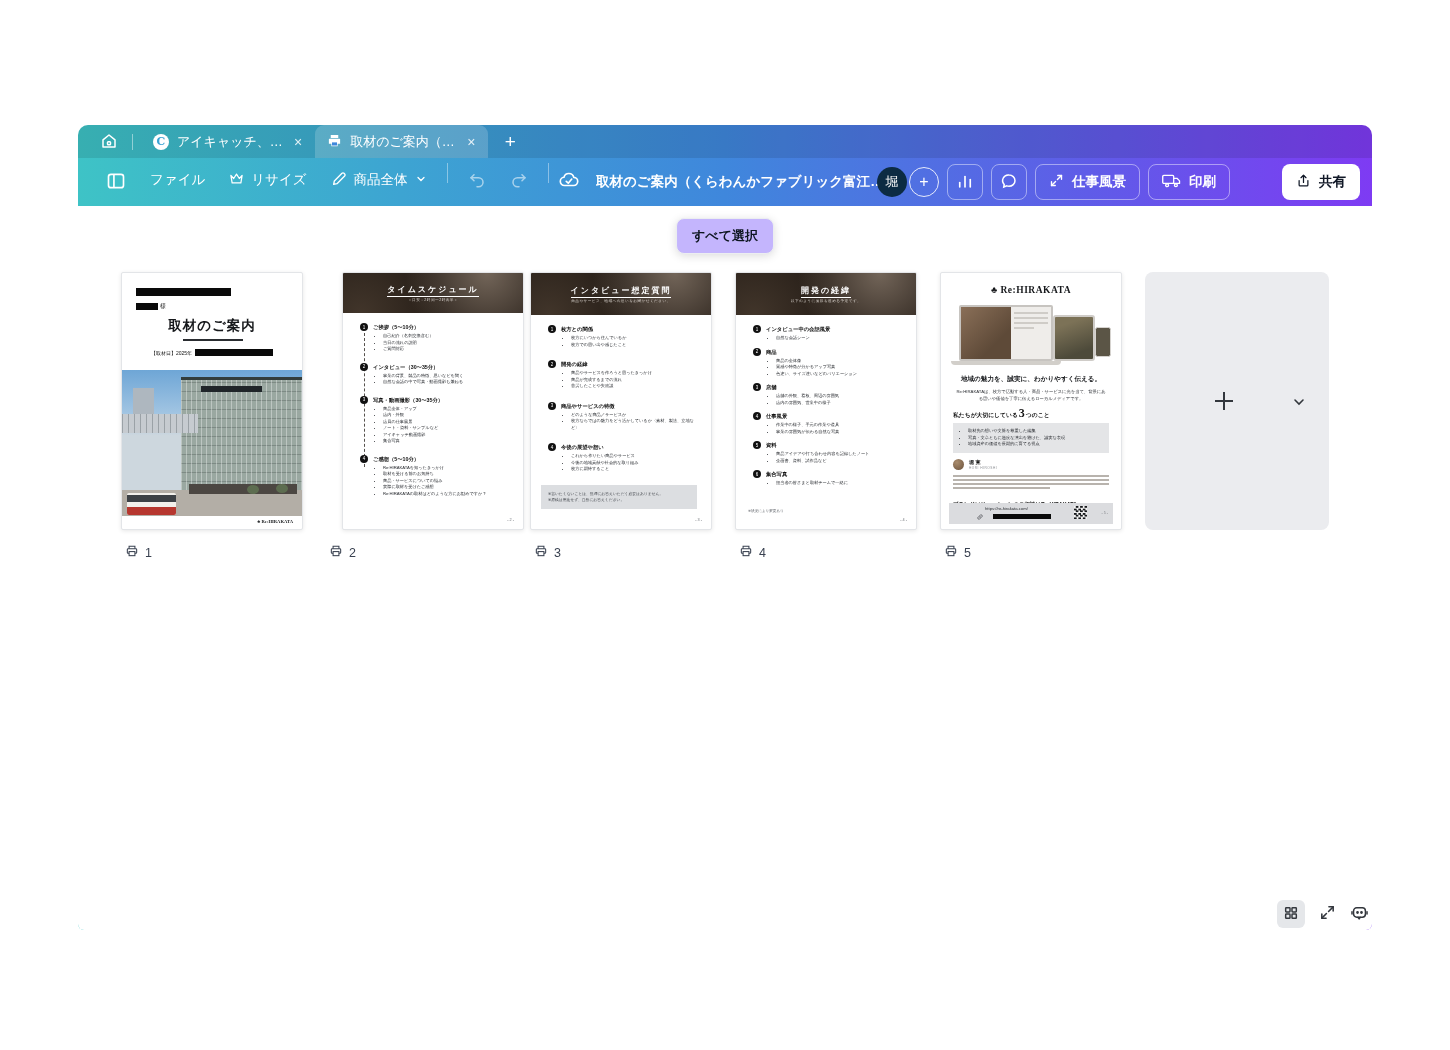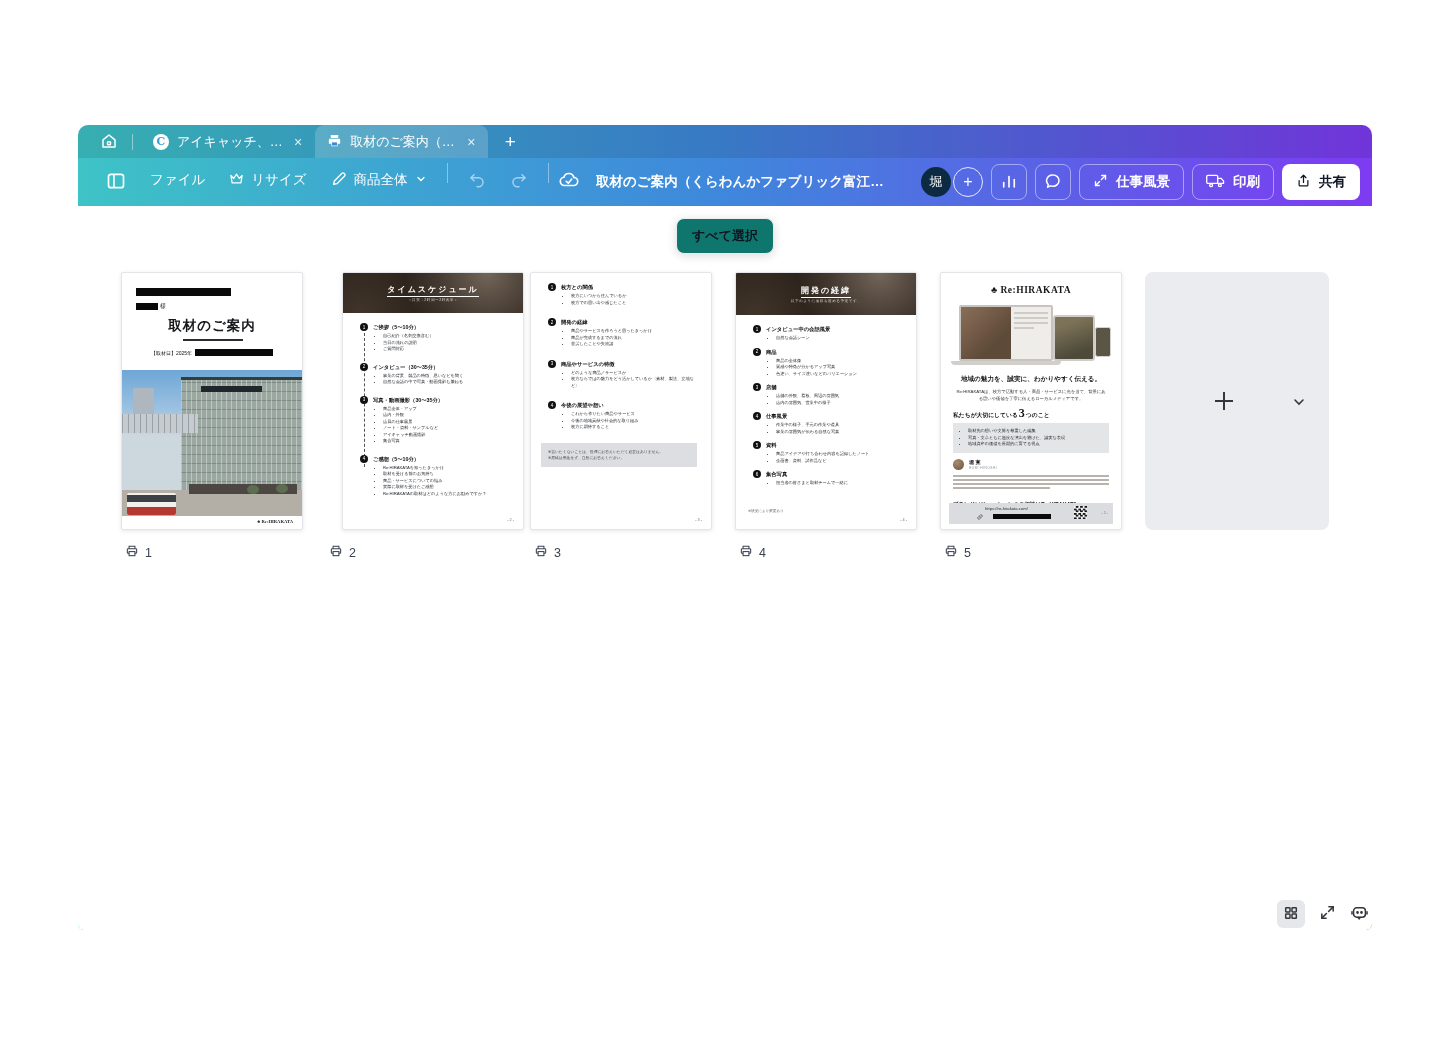--- a/index.html
+++ b/index.html
@@ -45,26 +45,26 @@
   .addmember { width:30px; height:30px; border-radius:50%; border:1.5px solid rgba(255,255,255,0.85);
                background:transparent; color:#fff; font-size:16px; cursor:pointer; margin-left:-6px;
                display:flex; align-items:center; justify-content:center; }
   .iconbtn { width:36px; height:36px; border-radius:8px; border:1px solid rgba(255,255,255,0.45);
              background:transparent; display:flex; align-items:center; justify-content:center; cursor:pointer; }
   .pillbtn { height:36px; display:flex; align-items:center; gap:8px; padding:0 13px; border-radius:8px;
              border:1px solid rgba(255,255,255,0.45); background:transparent; color:#fff; font-size:13.5px;
              font-weight:600; cursor:pointer; font-family:inherit; white-space:nowrap;}
   .sharebtn { height:36px; display:flex; align-items:center; gap:8px; padding:16px 14px; border-radius:8px;
               border:none; background:#ffffff; color:#111827; font-size:13.5px; font-weight:700;
-              cursor:pointer; font-family:inherit; white-space:nowrap;}
+              cursor:pointer; font-family:inherit; white-space:nowrap;margin-left:44px;}
 
   
   .canvas { position:relative; height:724px; background:#ffffff; }
   .select-all { position:absolute; left:647px; top:12px; transform:translateX(-50%);
-                background:#0f766e; color:#0d1520; font-size:13px; font-weight:600; padding:8px 15px;
+                background:#c4b5fd; color:#0d1520; font-size:13px; font-weight:600; padding:8px 15px;
                 border-radius:8px; border:1px solid #eceef1; box-shadow:0 2px 10px rgba(0,0,0,0.14);
                 cursor:pointer; white-space:nowrap; font-family:inherit;}
 
   .card { position:absolute; top:66px; width:182px; height:258px; background:#fff; border-radius:2px;
           border:1px solid #e3e5e8; box-shadow:0 1px 4px rgba(0,0,0,0.10); overflow:hidden; cursor:pointer; }
   .card1{left:43px;} .card2{left:264px;} .card3{left:452px;} .card4{left:657px;} .card5{left:862px;}
   .placeholder { position:absolute; left:1067px; top:66px; width:184px; height:258px; background:#ebecef;
                  border-radius:8px; cursor:pointer; }
   .placeholder .plus { position:absolute; left:70px; top:120px; width:18px; height:18px; }
   .placeholder .plus:before, .placeholder .plus:after { content:''; position:absolute; background:#33373d; }
@@ -417,20 +417,24 @@
                 <li>商品・サービスについての悩み</li>
                 <li>実際に取材を受けたご感想</li>
                 <li>Re:HIRAKATAの取材はどのような方にお勧めですか？</li>
               </ul>
             </div>
           </div>
         <div class="pageno">- 2 -</div>
       </div>
 
       <div class="card card3">
+        <div class="doc-header">
+          <div class="dh-title"><span>インタビュー想定質問</span></div>
+          <div class="dh-sub">商品やサービス、地域への思いをお聞かせください。</div>
+        </div>
         <div class="doc-body roomy">
             <div class="sec">
               <span class="sec-num">1</span>
               <span class="sec-title">枚方との関係</span>
               <ul>
                 <li>枚方にいつから住んでいるか</li>
                 <li>枚方での思い出や感じたこと</li>
               </ul>
             </div>
             <div class="sec">

